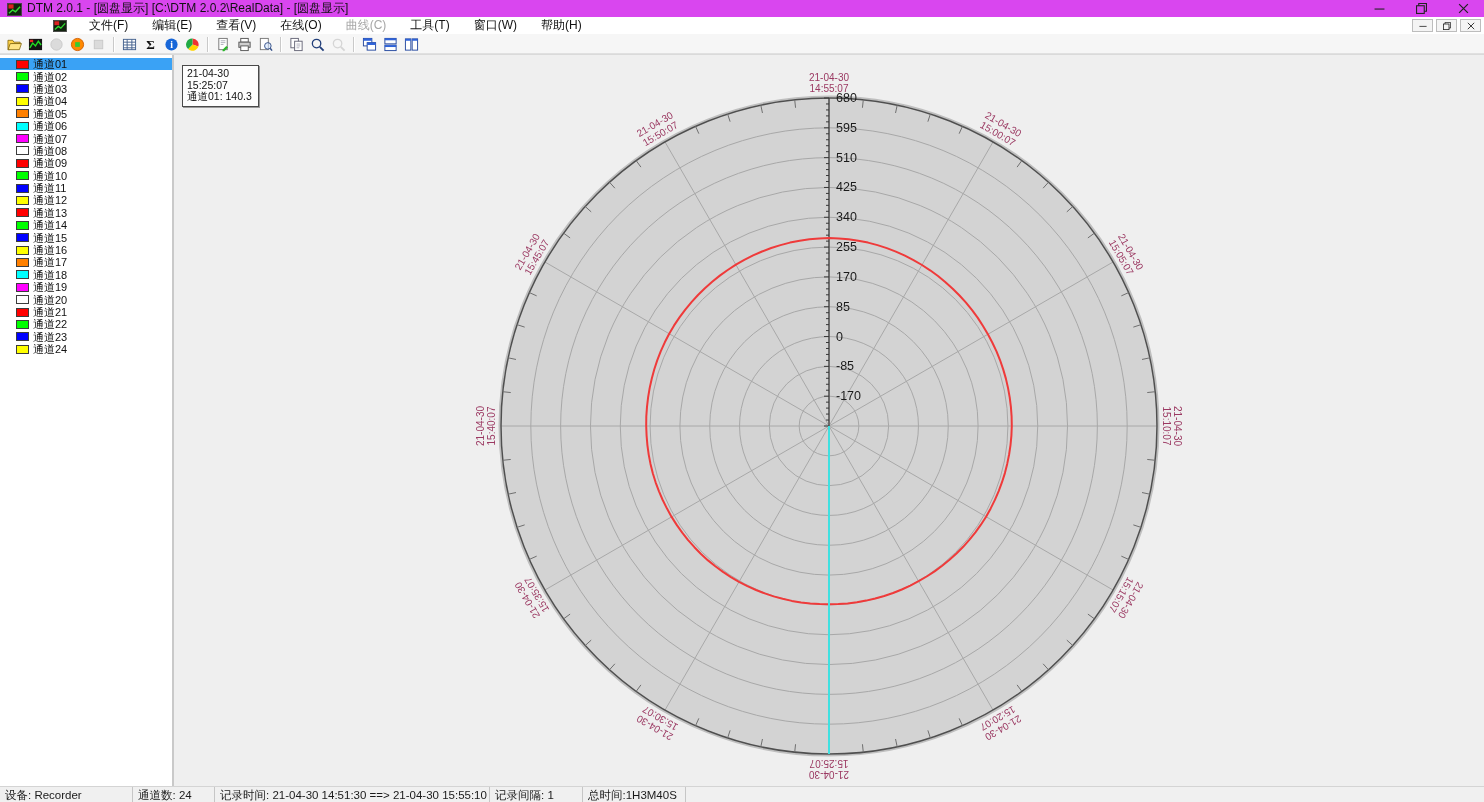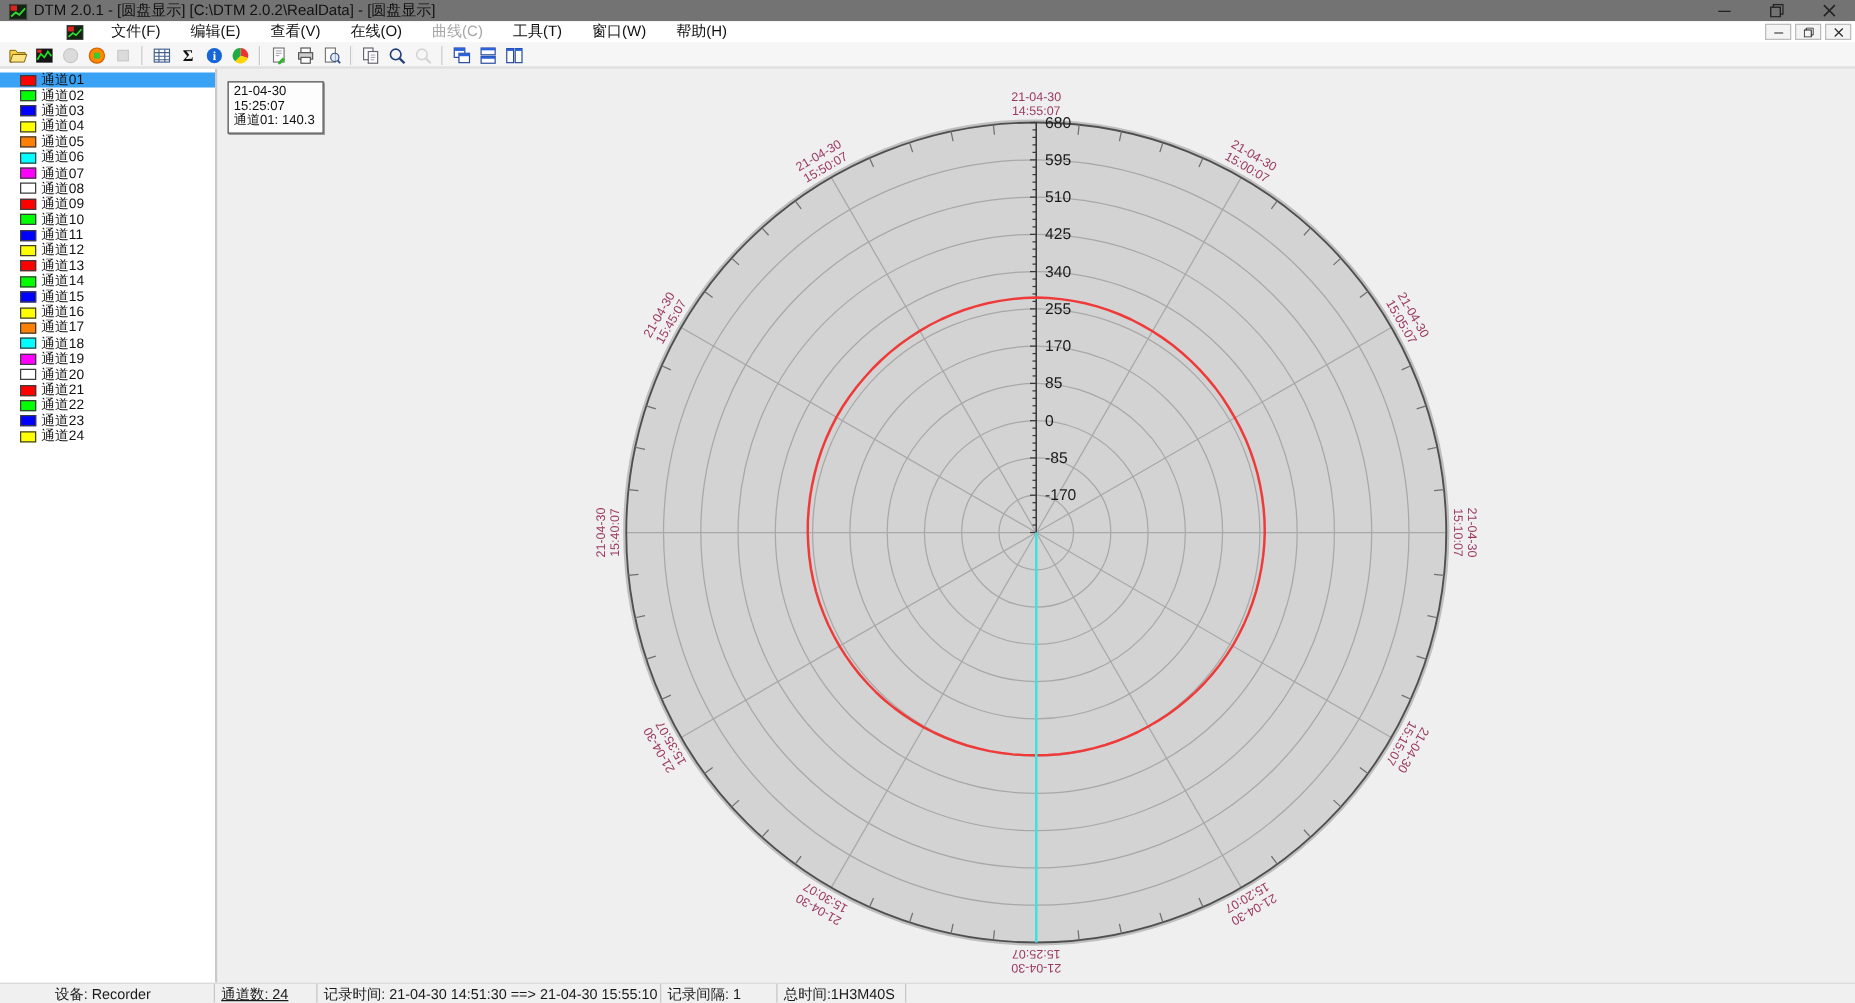--- a/index.html
+++ b/index.html
@@ -2,21 +2,21 @@
 <html><head>
 <meta charset="utf-8">
 <style>
   html,body{margin:0;padding:0;}
   body{
     width:1484px;height:802px;overflow:hidden;
     font-family:"Liberation Sans",sans-serif;
     background:#f0f0f0;color:#111;
   }
   
-  .titlebar{height:17px;background:#737373;display:flex;align-items:center;font-size:12px;}
+  .titlebar{height:17px;background:#d946ef;display:flex;align-items:center;font-size:12px;}
   .app-icon{width:15px;height:13px;margin:2px 5px 0 7px;flex:0 0 auto;}
   .app-icon svg{width:15px;height:13px;display:block;}
   .tb-spacer,.menu-spacer{flex:1;}
   .win-btn{width:42px;height:17px;display:flex;align-items:center;justify-content:center;}
   .win-btn svg{width:11px;height:11px;}
   
   .menubar{height:17px;background:#ffffff;display:flex;align-items:center;font-size:12px;padding-left:45px;}
   .mdi-icon{width:14px;height:12px;margin:1px 10px 0 8px;flex:0 0 auto;}
   .mdi-icon svg{width:14px;height:12px;display:block;}
   .menus{display:flex;height:17px;}
@@ -584,19 +584,19 @@
       </svg>
     <div class="tooltip">
       <div>21-04-30</div>
       <div>15:25:07</div>
       <div>通道01: 140.3</div>
     </div>
   </div>
 </div>
 
 <div class="statusbar">
-    <div class="sb-sec" style="width: 133px; margin-left: 39px;">设备: Recorder</div>
-    <div class="sb-sec" style="width: 82px; text-decoration: underline;">通道数: 24</div>
+    <div class="sb-sec" style="width: 133px;">设备: Recorder</div>
+    <div class="sb-sec" style="width: 82px;">通道数: 24</div>
     <div class="sb-sec" style="width: 275px;">记录时间: 21-04-30 14:51:30 ==&gt; 21-04-30 15:55:10</div>
     <div class="sb-sec" style="width: 93px;">记录间隔: 1</div>
     <div class="sb-sec" style="width: 103px;">总时间:1H3M40S</div>
     <div class="sb-sec last"></div>
   </div>
 
 </body></html>

